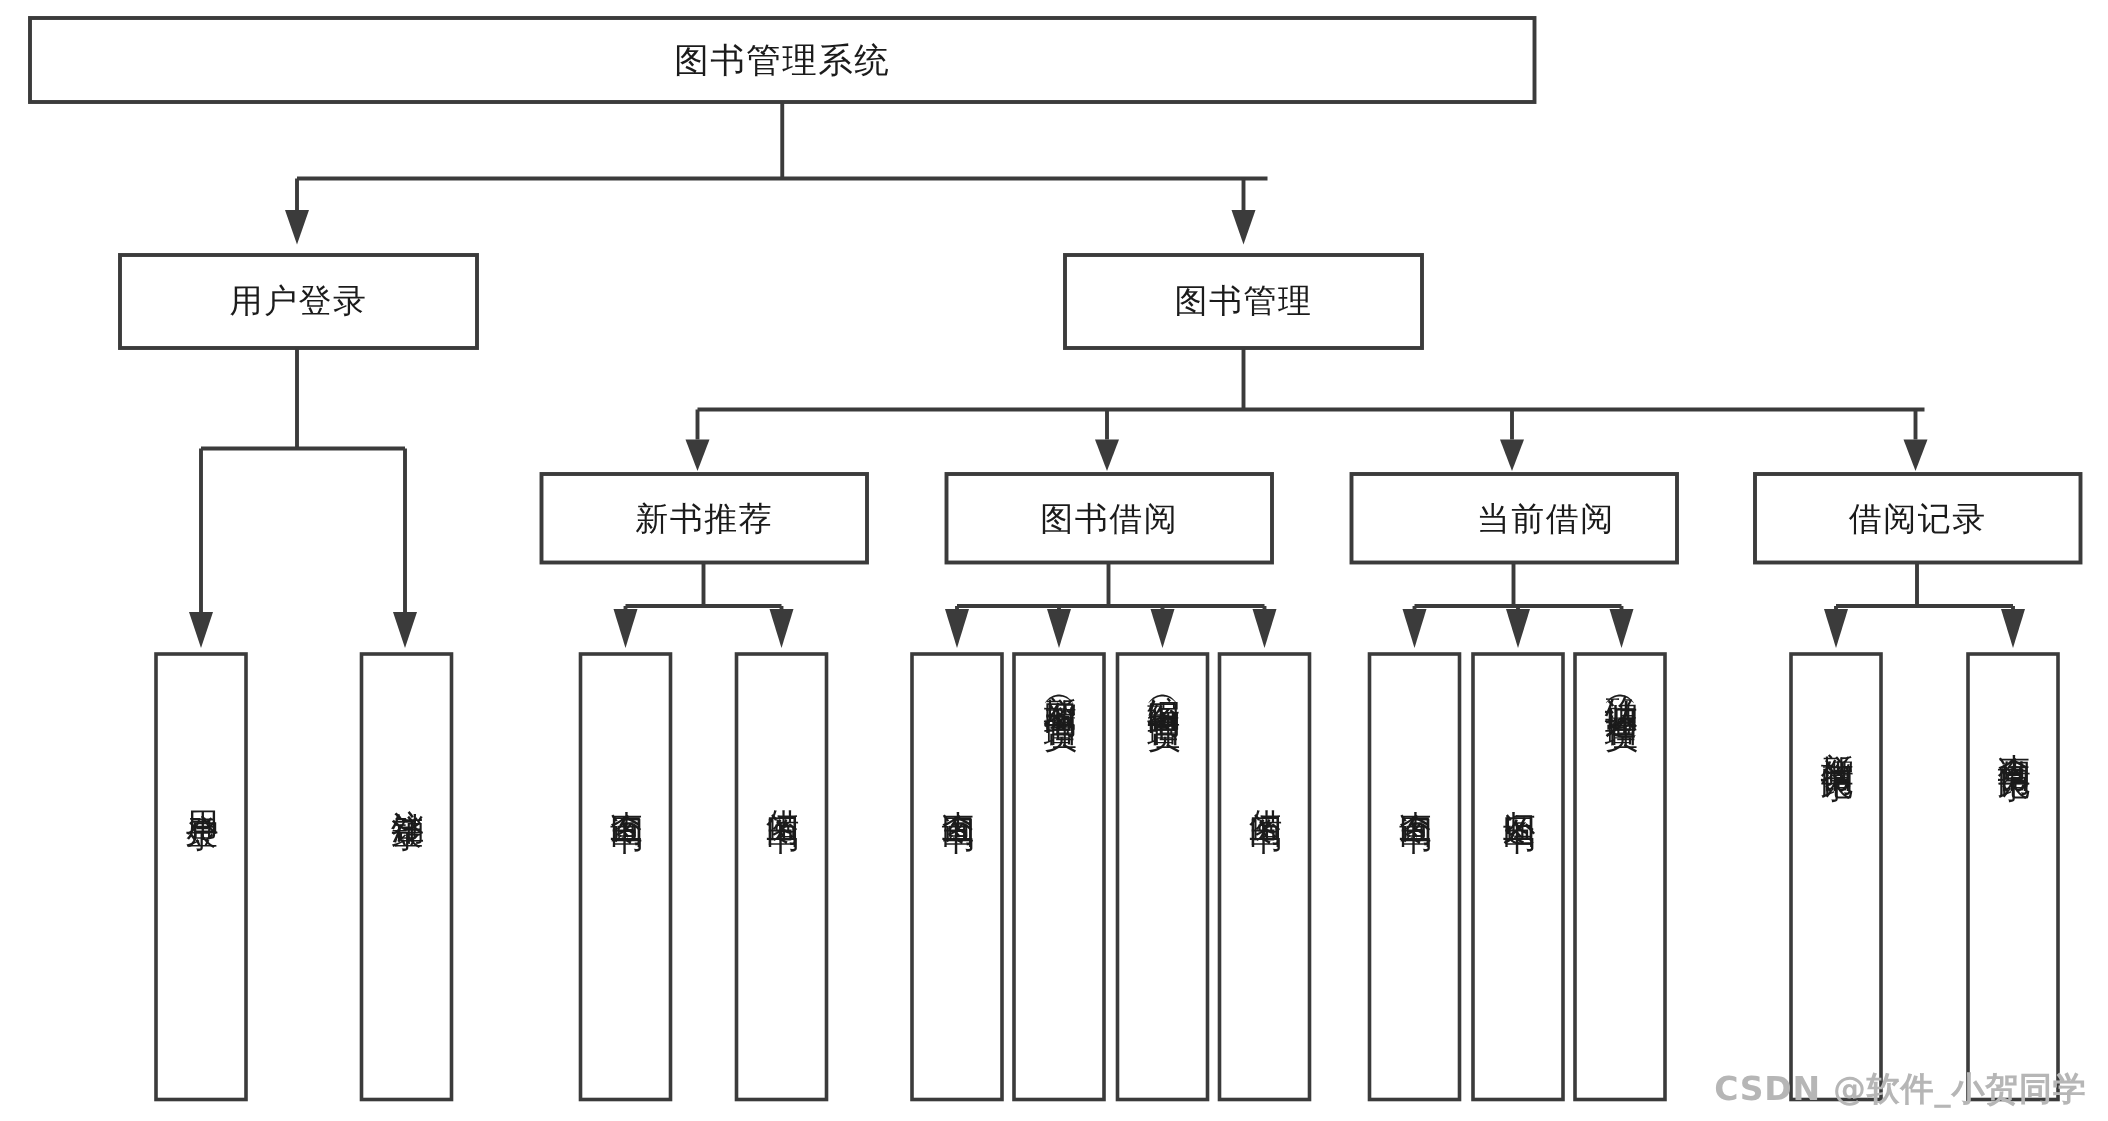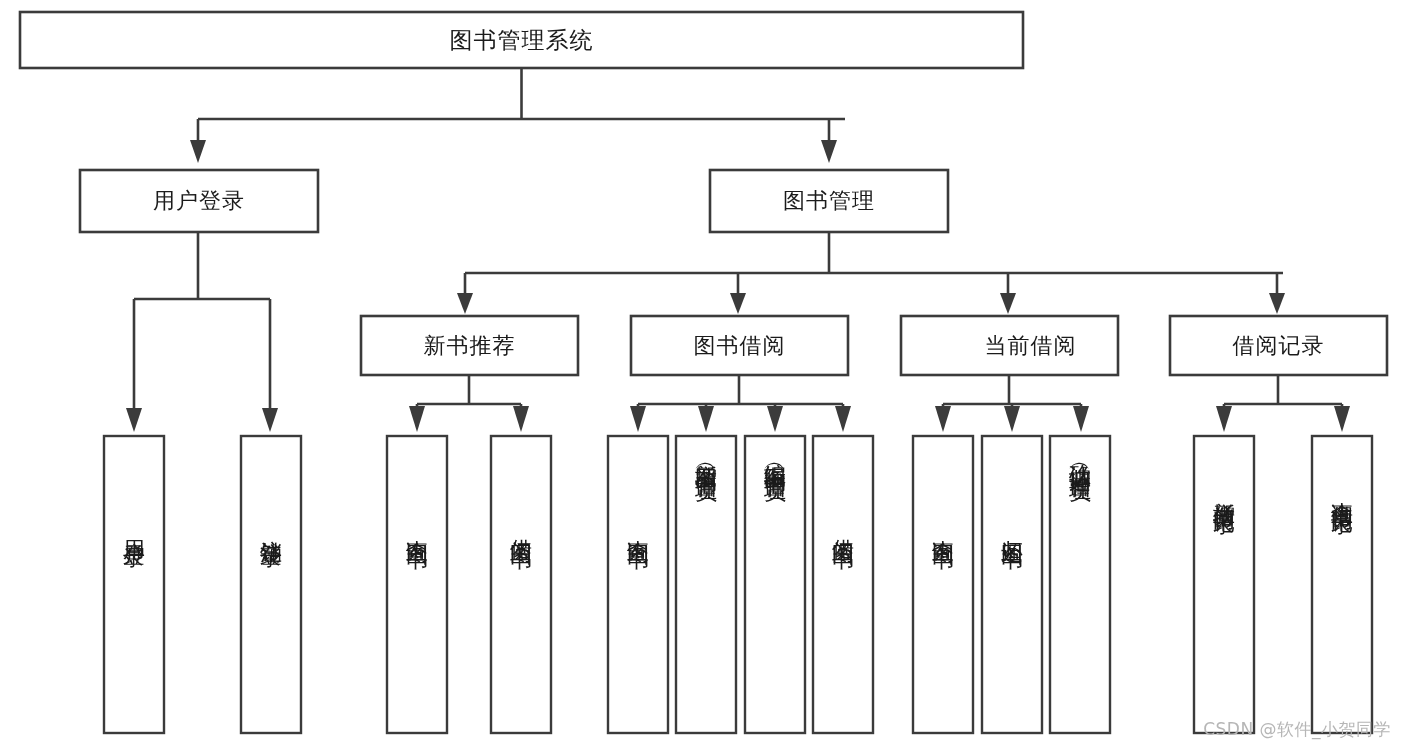--- a/index.html
+++ b/index.html
@@ -73,24 +73,25 @@
     white-space: nowrap;
   }
   .hlabel.title {
     font-size: 23px;
   }
   #watermark {
     position: absolute;
     right: 14px;
     bottom: 6px;
     font-family: "DejaVu Sans", "Liberation Sans", sans-serif;
-    font-size: 17px;
+    font-size: 22px;
     color: #b6b6b6;
     letter-spacing: 0.5px;
     white-space: nowrap;
+    font-weight: bold;
   }
 </style>
 </head>
 <body>
 
 <div id="diagram-root">
 
   <svg class="flow" viewBox="0 0 1405 747">
 
     <g>

